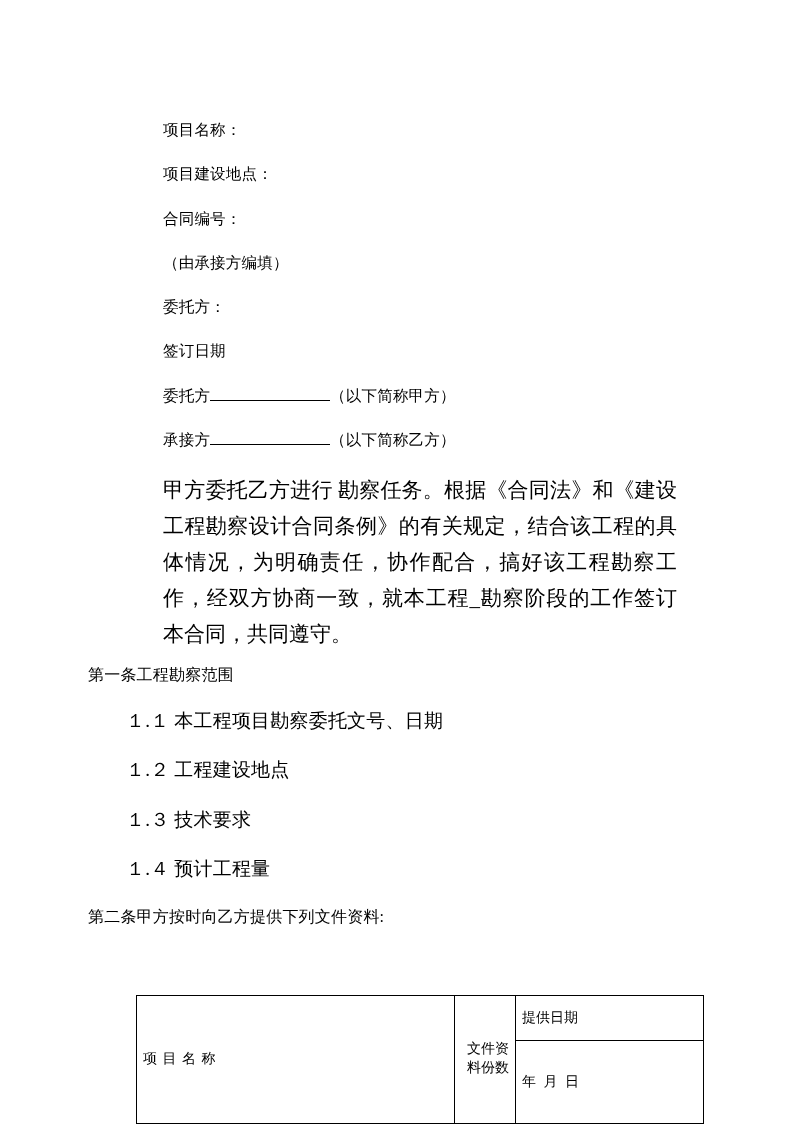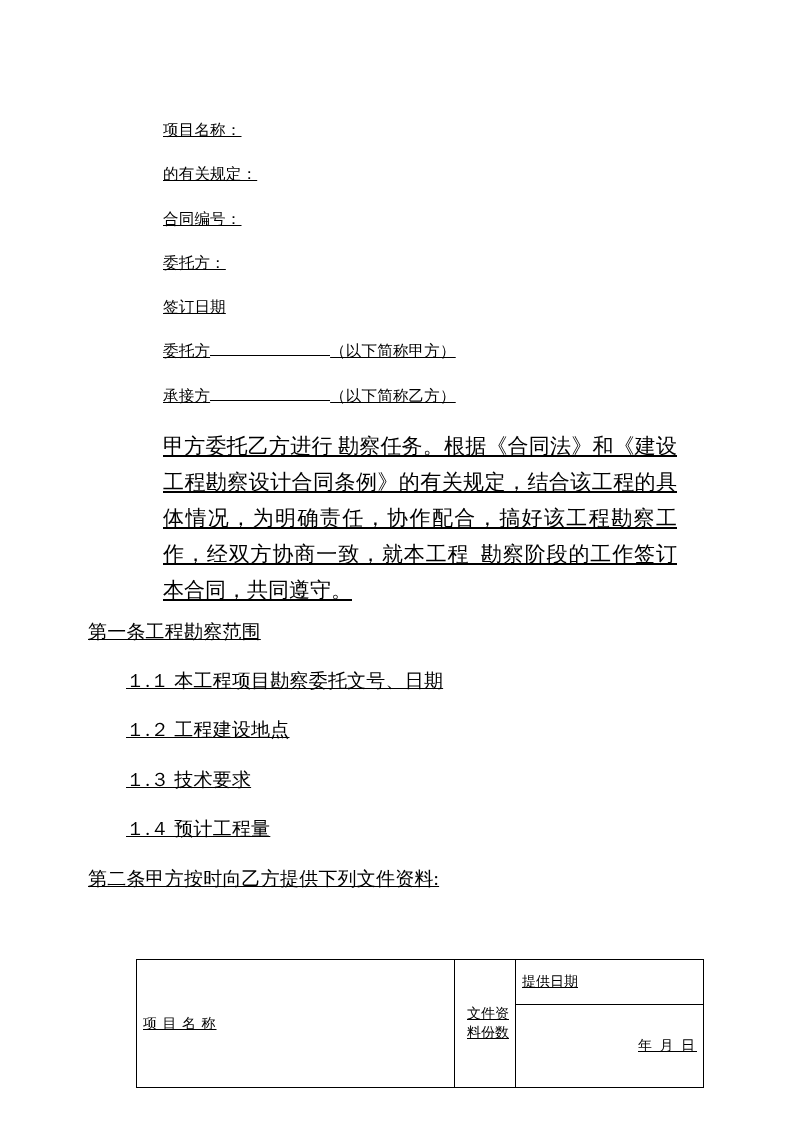--- a/index.html
+++ b/index.html
@@ -14,21 +14,20 @@
     color: #000000;
     position: relative;
     overflow: hidden;
   }
   .page {
     position: relative;
     width: 741px;
     height: 1132px;
     box-sizing: border-box;
     padding: 118px 64px 0 88px;
-    text-decoration: underline;
   }
   .indent-line {
     font-size: 15.5px;
     line-height: 1.5;
     margin: 0 0 21px 0;
     padding-left: 75px;
     letter-spacing: 0.2px;
   }
   .blank-underline {
     display: inline-block;
@@ -41,21 +40,21 @@
     line-height: 1.72;
     margin: 0 0 10px 0;
     padding-left: 75px;
     text-align: justify;
     text-justify: inter-ideograph;
   }
   .para-block .first {
     text-indent: 2em;
   }
   .heading-line {
-    font-size: 19px;
+    font-size: 16px;
     line-height: 1.5;
     margin: 0 0 20px 0;
     padding-left: 0px;
     letter-spacing: 0.2px;
   }
   .item-line {
     font-size: 19px;
     line-height: 1.5;
     margin: 0 0 21px 0;
     padding-left: 38px;
@@ -97,31 +96,31 @@
     font-size: 13.5px;
   }
   td.col-right-top {
     height: 36px;
     vertical-align: middle;
   }
   td.col-right-bottom {
     height: 74px;
     vertical-align: middle;
     letter-spacing: 2px;
-    text-align: right;
   }
 </style>
 </head>
 <body>
 
 <div class="page">
 
   <div class="indent-line">项目名称：</div>
-  <div class="indent-line">的有关规定：</div>
+  <div class="indent-line">项目建设地点：</div>
   <div class="indent-line">合同编号：</div>
+  <div class="indent-line">（由承接方编填）</div>
   <div class="indent-line">委托方：</div>
   <div class="indent-line">签订日期</div>
 
   <div class="indent-line">
     <span>委托方</span><span class="blank-underline"></span><span>（以下简称甲方）</span>
   </div>
 
   <div class="indent-line">
     <span>承接方</span><span class="blank-underline"></span><span>（以下简称乙方）</span>
   </div>

